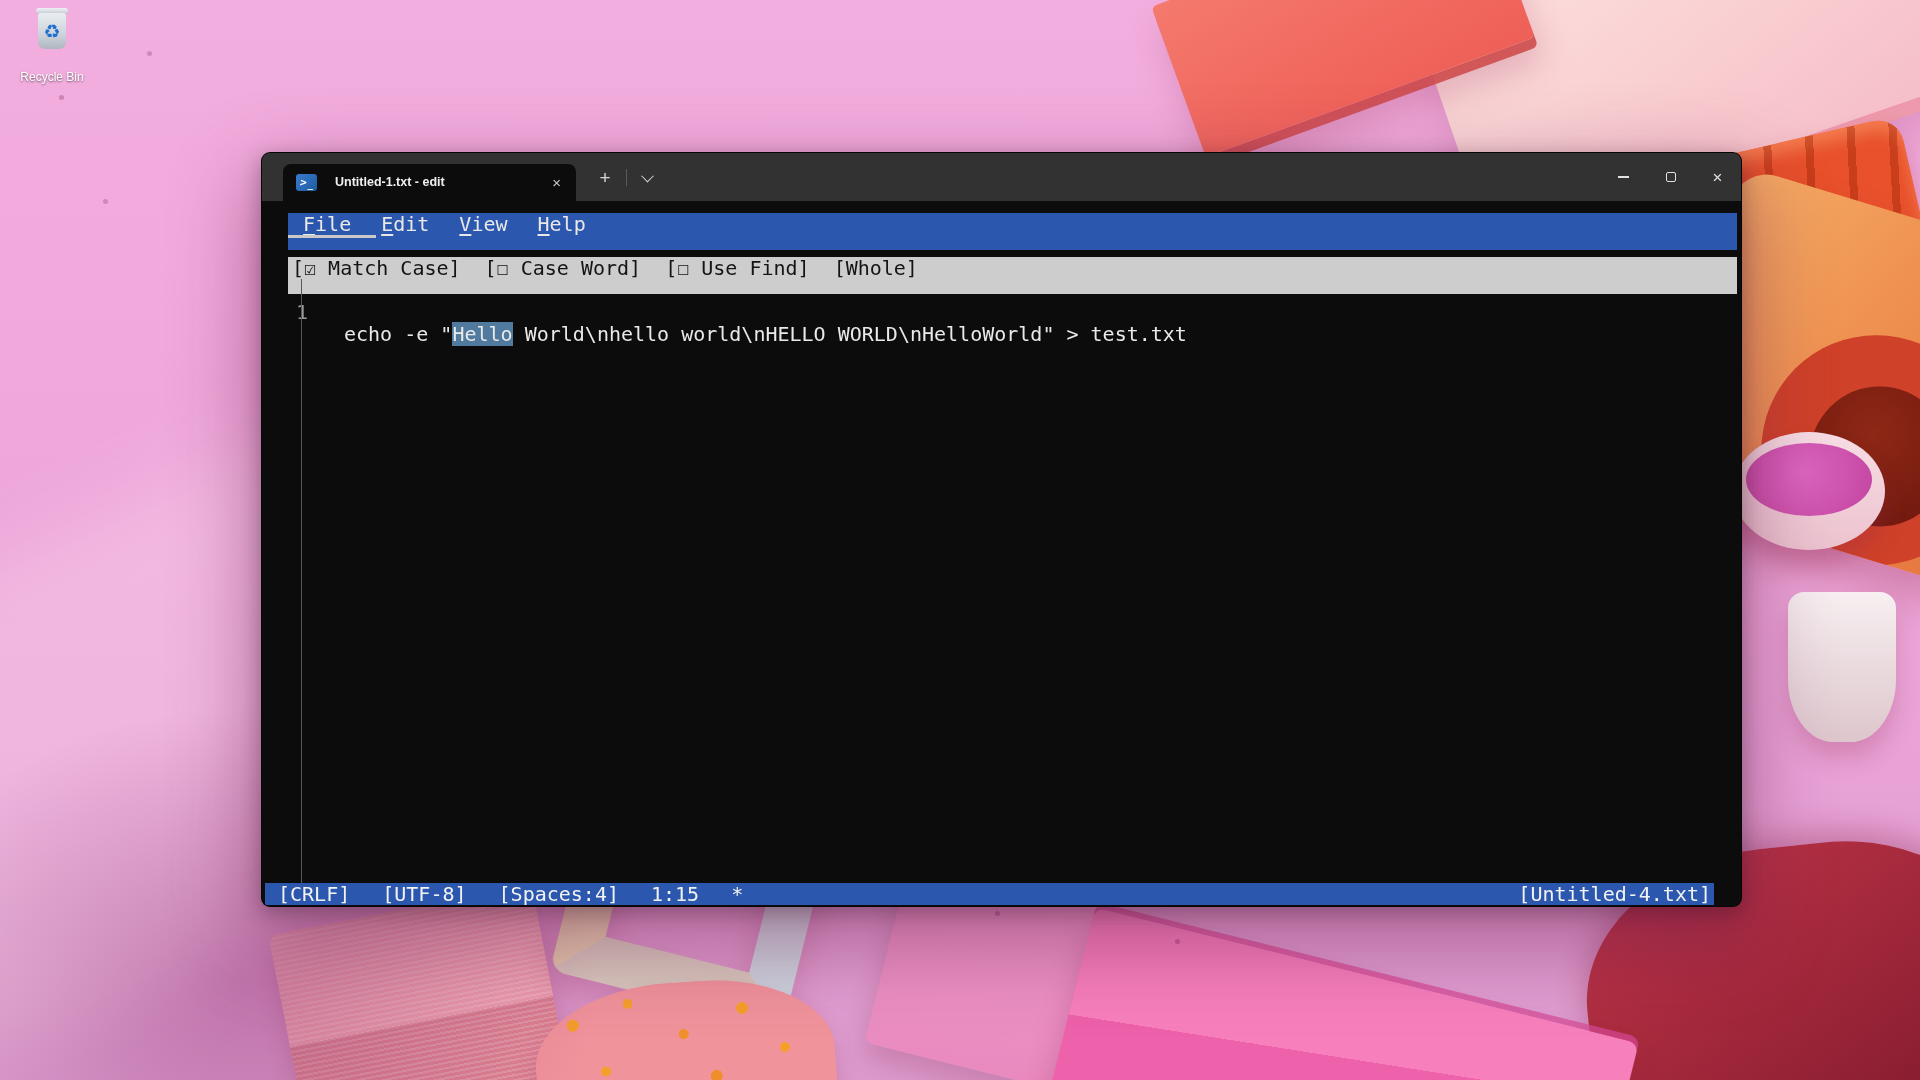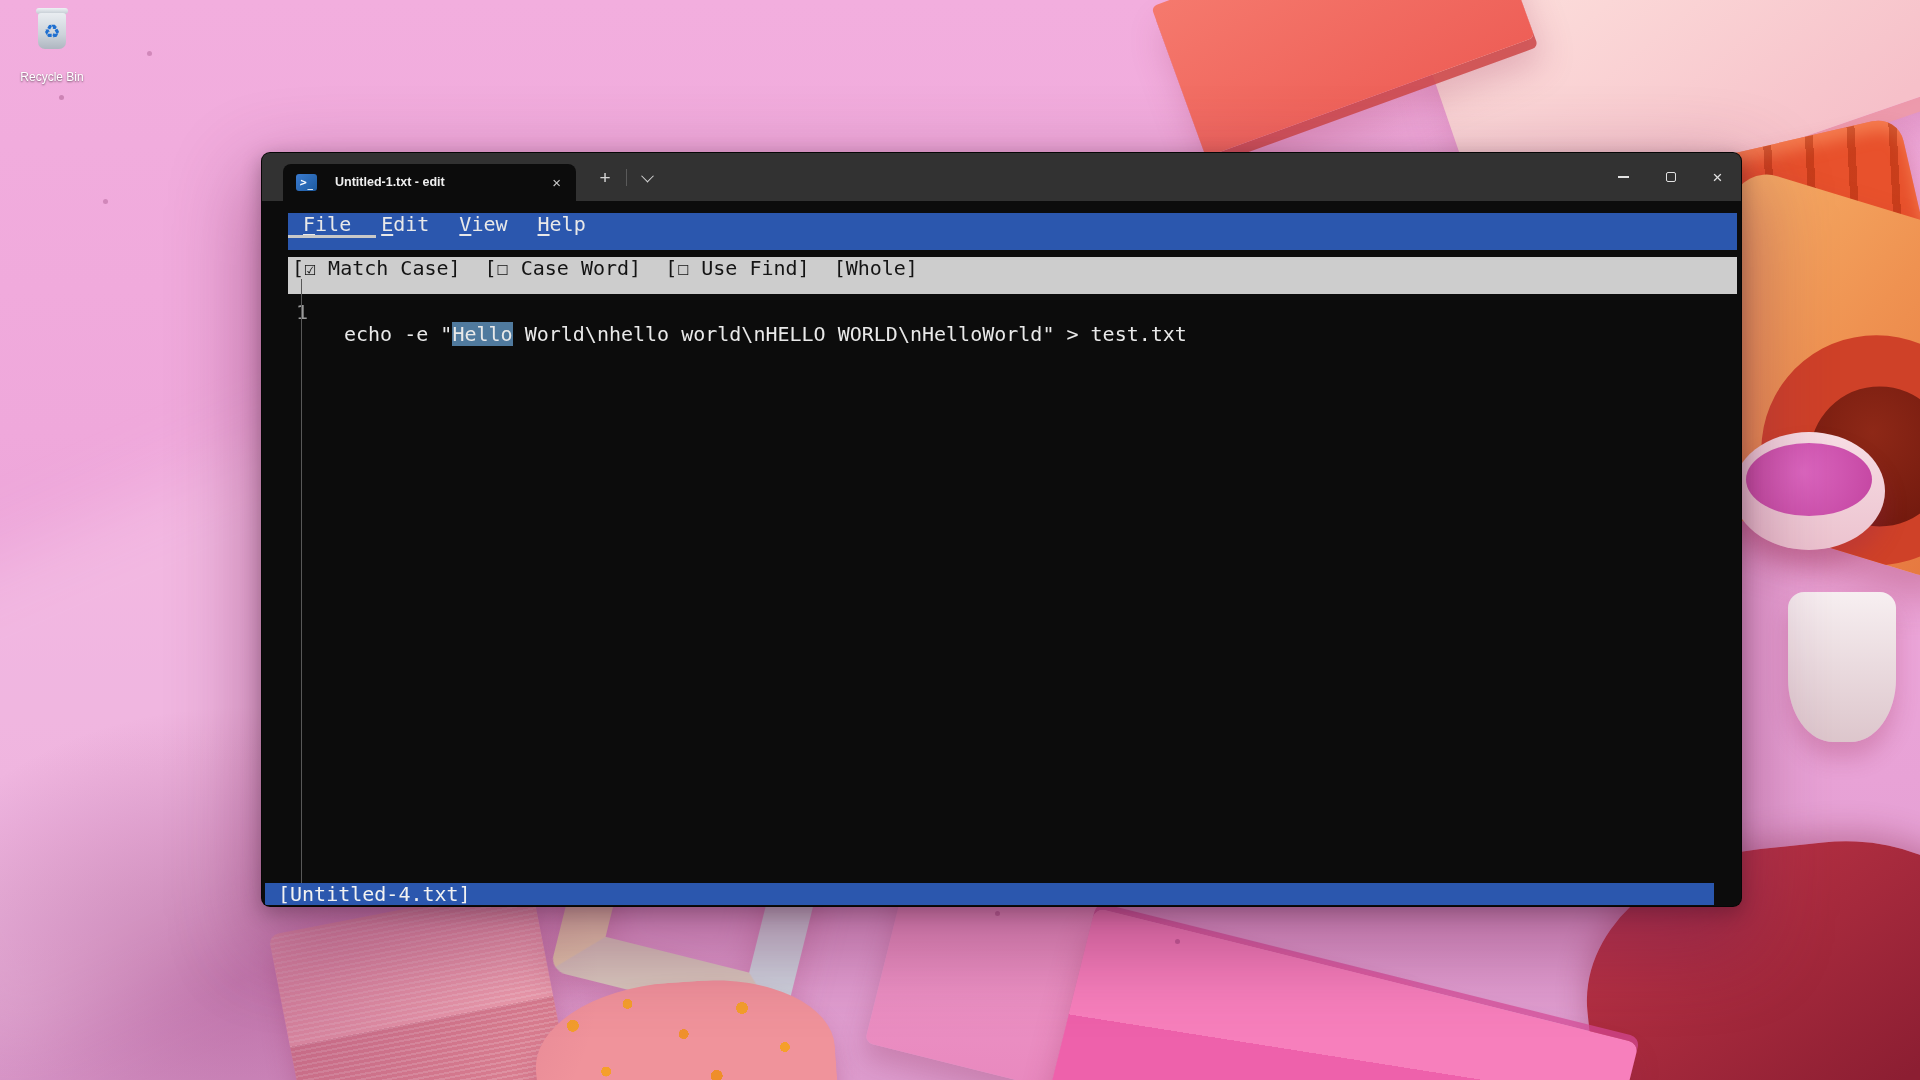--- a/index.html
+++ b/index.html
@@ -233,17 +233,18 @@
       <div class="trow options-row" id="options-row"><span class="find-option">[☑ Match Case]</span><span class="find-option">[☐ Case Word]</span><span class="find-option">[☐ Use Find]</span><span class="find-option">[Whole]</span></div>
 
       <div class="trow code-row">
         <span class="linenum">1</span>
         <span class="code"><span>echo -e "</span><span class="match">Hello</span><span> World\nhello world\nHELLO WORLD\nHelloWorld" &gt; test.txt</span></span>
       </div>
 
       <div class="gutter-line"></div>
 
       <div class="status-bar">
+        <div class="status-left" id="status-left"><span>[CRLF]</span><span>[UTF-8]</span><span>[Spaces:4]</span><span>1:15</span><span>*</span></div>
         <div class="status-right">[Untitled-4.txt]</div>
       </div>
     </div>
   </div>
 </div>
 
 </body></html>

